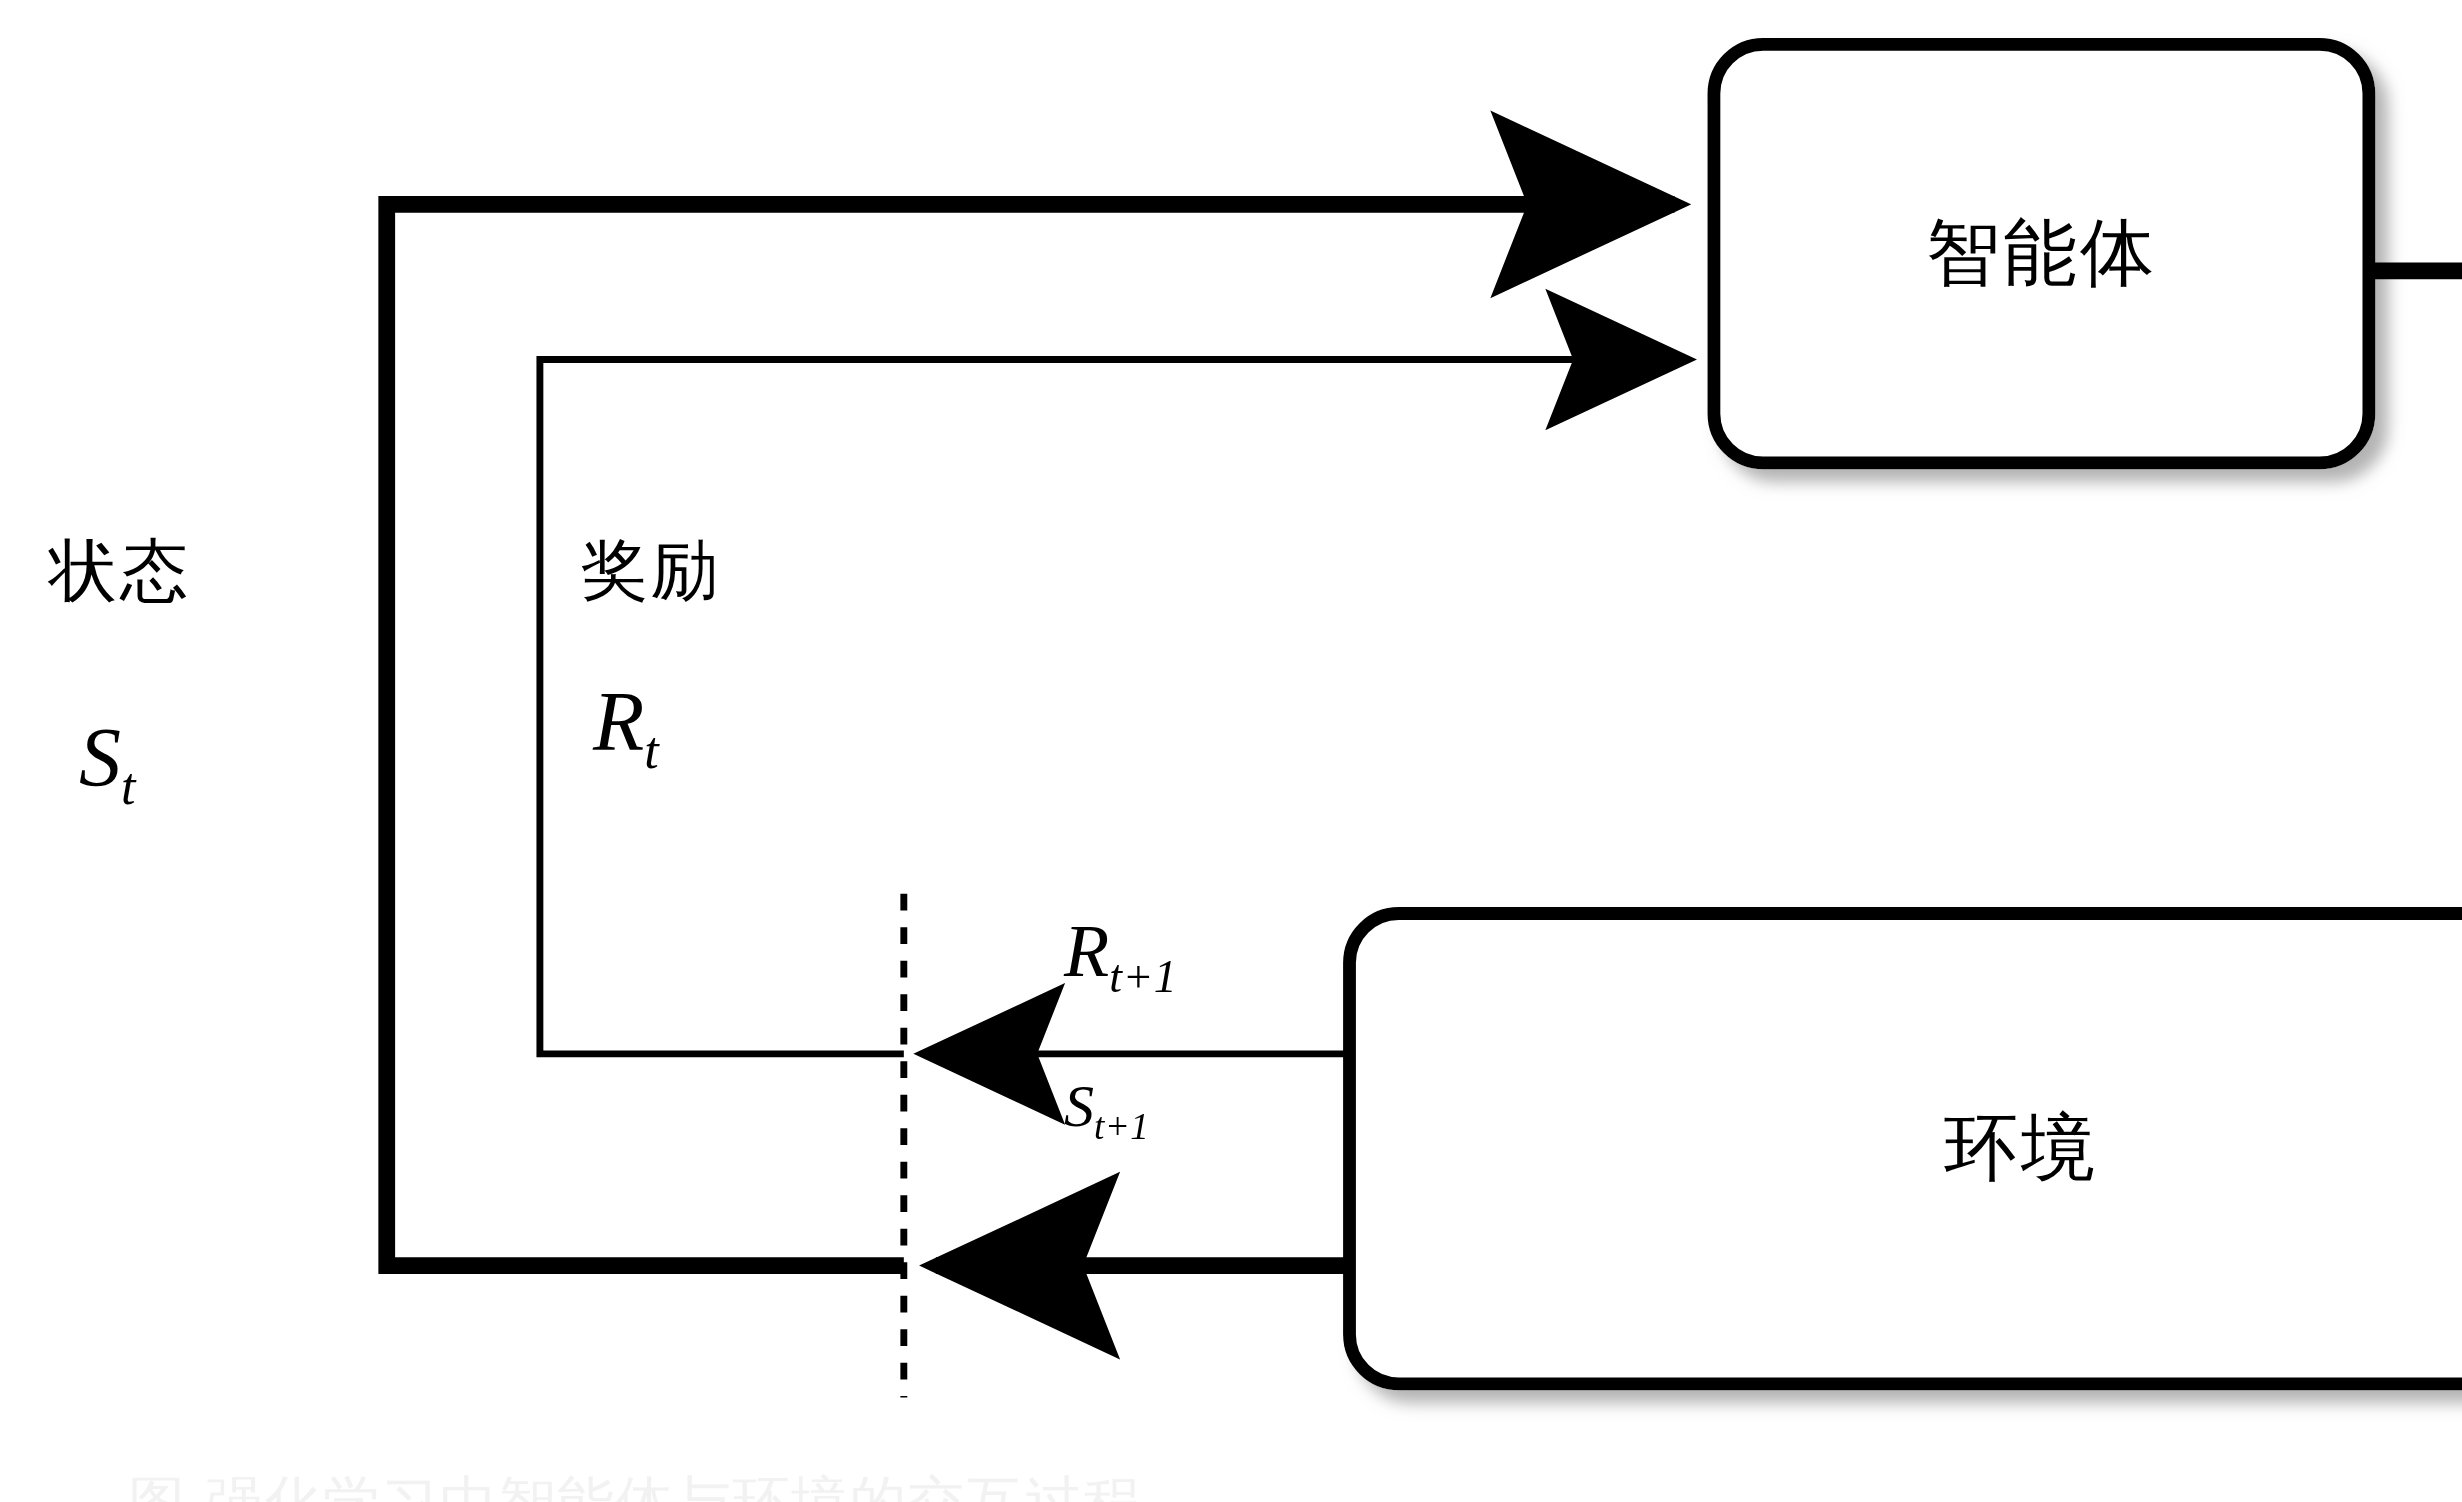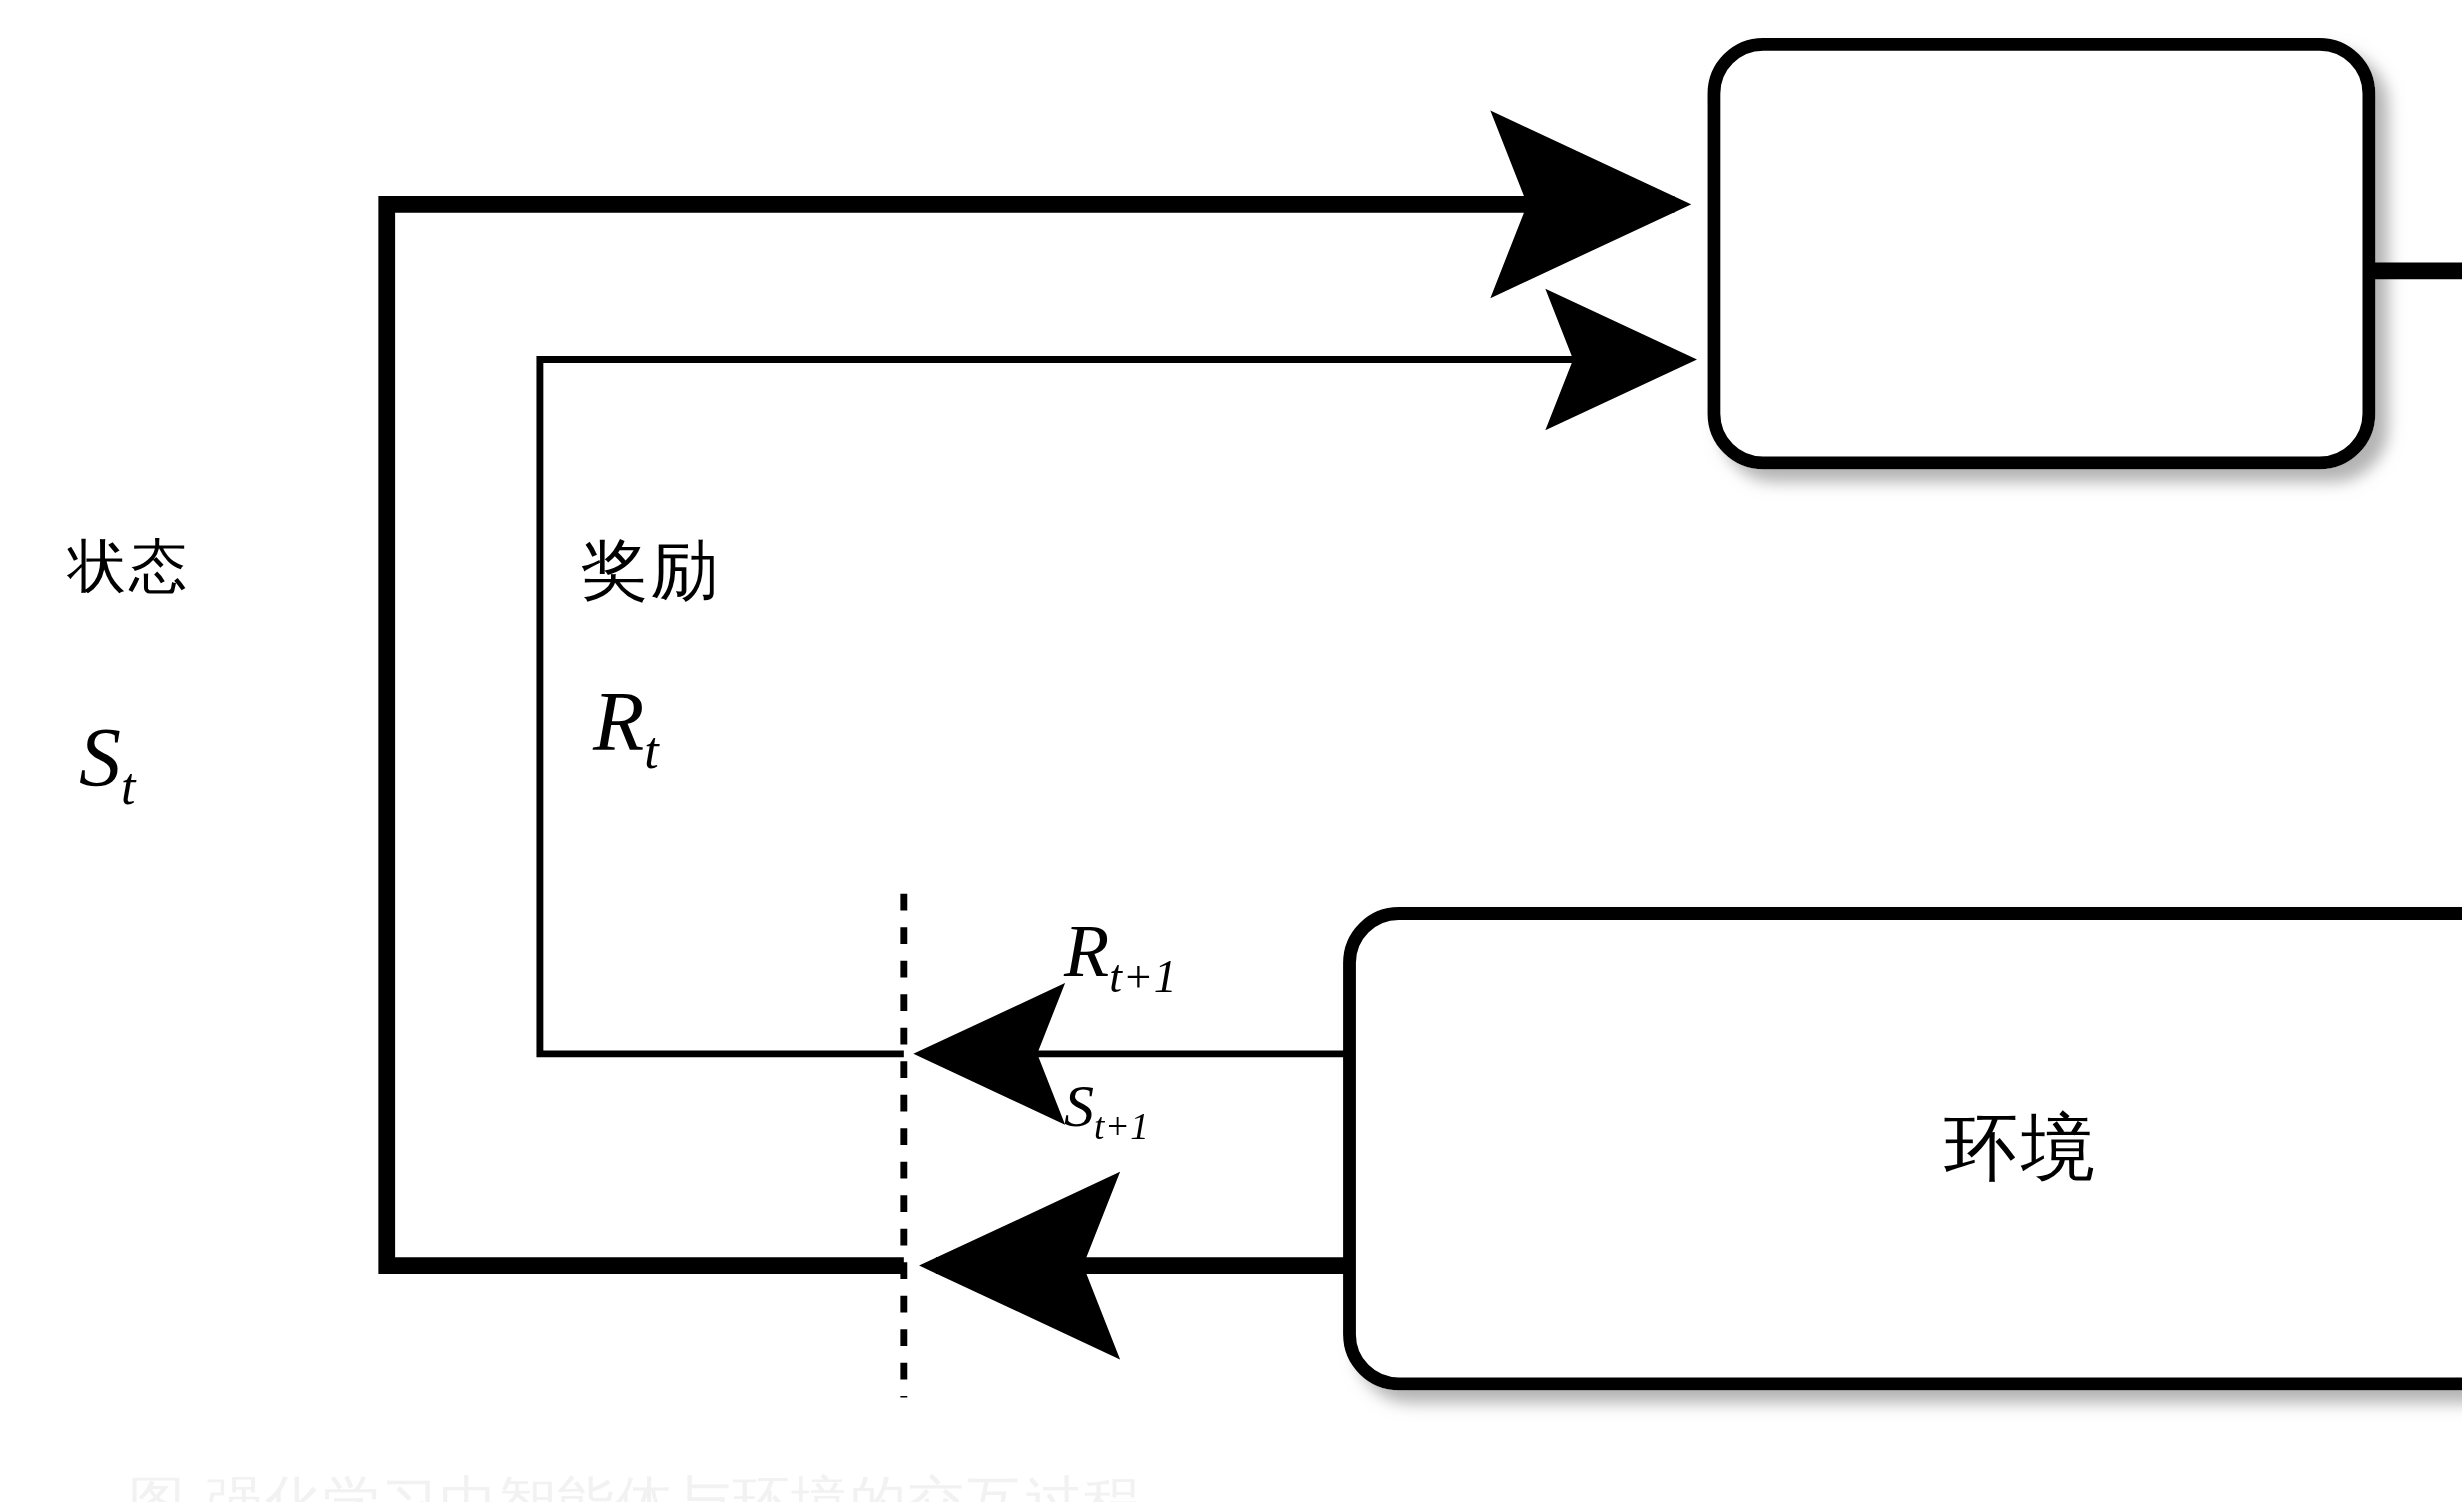--- a/index.html
+++ b/index.html
@@ -57,21 +57,21 @@
     color: #000;
     font-family: "DejaVu Sans", "Liberation Sans", sans-serif;
     font-size: 74px;
     letter-spacing: 3px;
     user-select: none;
   }
   #agent-label  { left: 1714px; top: 44px;   width: 655px; height: 419px; }
   #env-label    { left: 1349px; top: 914px; width: 1344px; height: 470px; }
 
   
-  #state-word   { left: 68px;  top: 537px; font-size: 58px; letter-spacing: 3px; }
+  #state-word   { left: 49px;  top: 537px; font-size: 68px; letter-spacing: 3px; }
   #state-sym    { left: 79px;  top: 680px; font-size: 84px; margin-top: 36px; }
   #reward-word  { left: 581px; top: 537px; font-size: 67px; letter-spacing: 3px; }
   #reward-sym   { left: 593px; top: 680px; font-size: 84px; }
 
   
   #reward-next  { left: 1064px; top: 914px; font-size: 74px; text-align: center; }
   #state-next   { left: 1064px; top: 1076px; font-size: 60px; }
 
   
   #caption {
@@ -118,20 +118,21 @@
 
     <path d="M 2740 2140 L 1880 2140" fill="none" stroke="#000000" stroke-width="14" marker-end="url(#arrowThin)"></path>
 
     <path d="M 2740 2570 L 1900 2570" fill="none" stroke="#000000" stroke-width="34" marker-end="url(#arrowThick)"></path>
 
     <path d="M 4810 550 L 7152 550 L 7152 2365 L 5530 2365" fill="none" stroke="#000000" stroke-width="34" stroke-linejoin="miter" marker-end="url(#arrowThick)"></path>
 
     <line x1="1835" y1="1815" x2="1835" y2="2838" stroke="#000000" stroke-width="14" stroke-dasharray="34 34" stroke-linecap="butt"></line>
   </svg>
 
+  <div class="box-label" id="agent-label">智能体</div>
 
   <div class="box-label" id="env-label">环境</div>
 
   <div class="txt cjk" id="state-word">状态</div>
   <div class="txt math" id="state-sym"><span>S</span><span class="sub">t</span></div>
 
   <div class="txt cjk" id="reward-word">奖励</div>
   <div class="txt math" id="reward-sym"><span>R</span><span class="sub">t</span></div>
 
   <div class="txt math" id="reward-next"><span>R</span><span class="sub">t+1</span></div>

